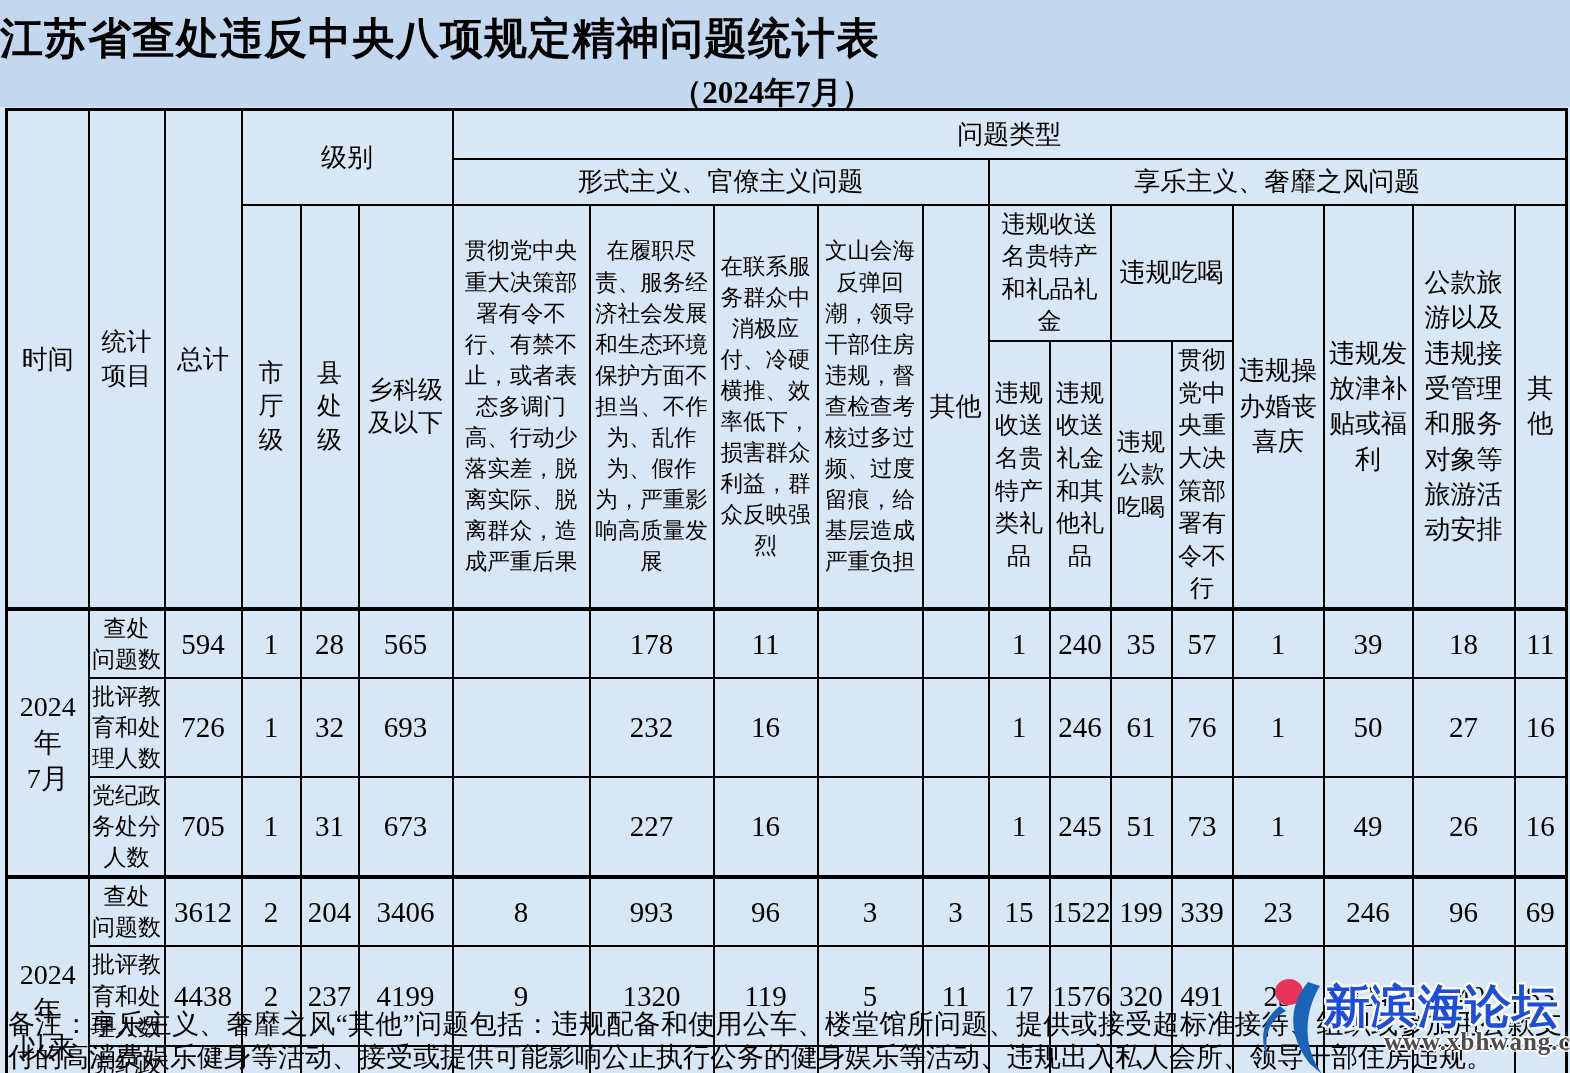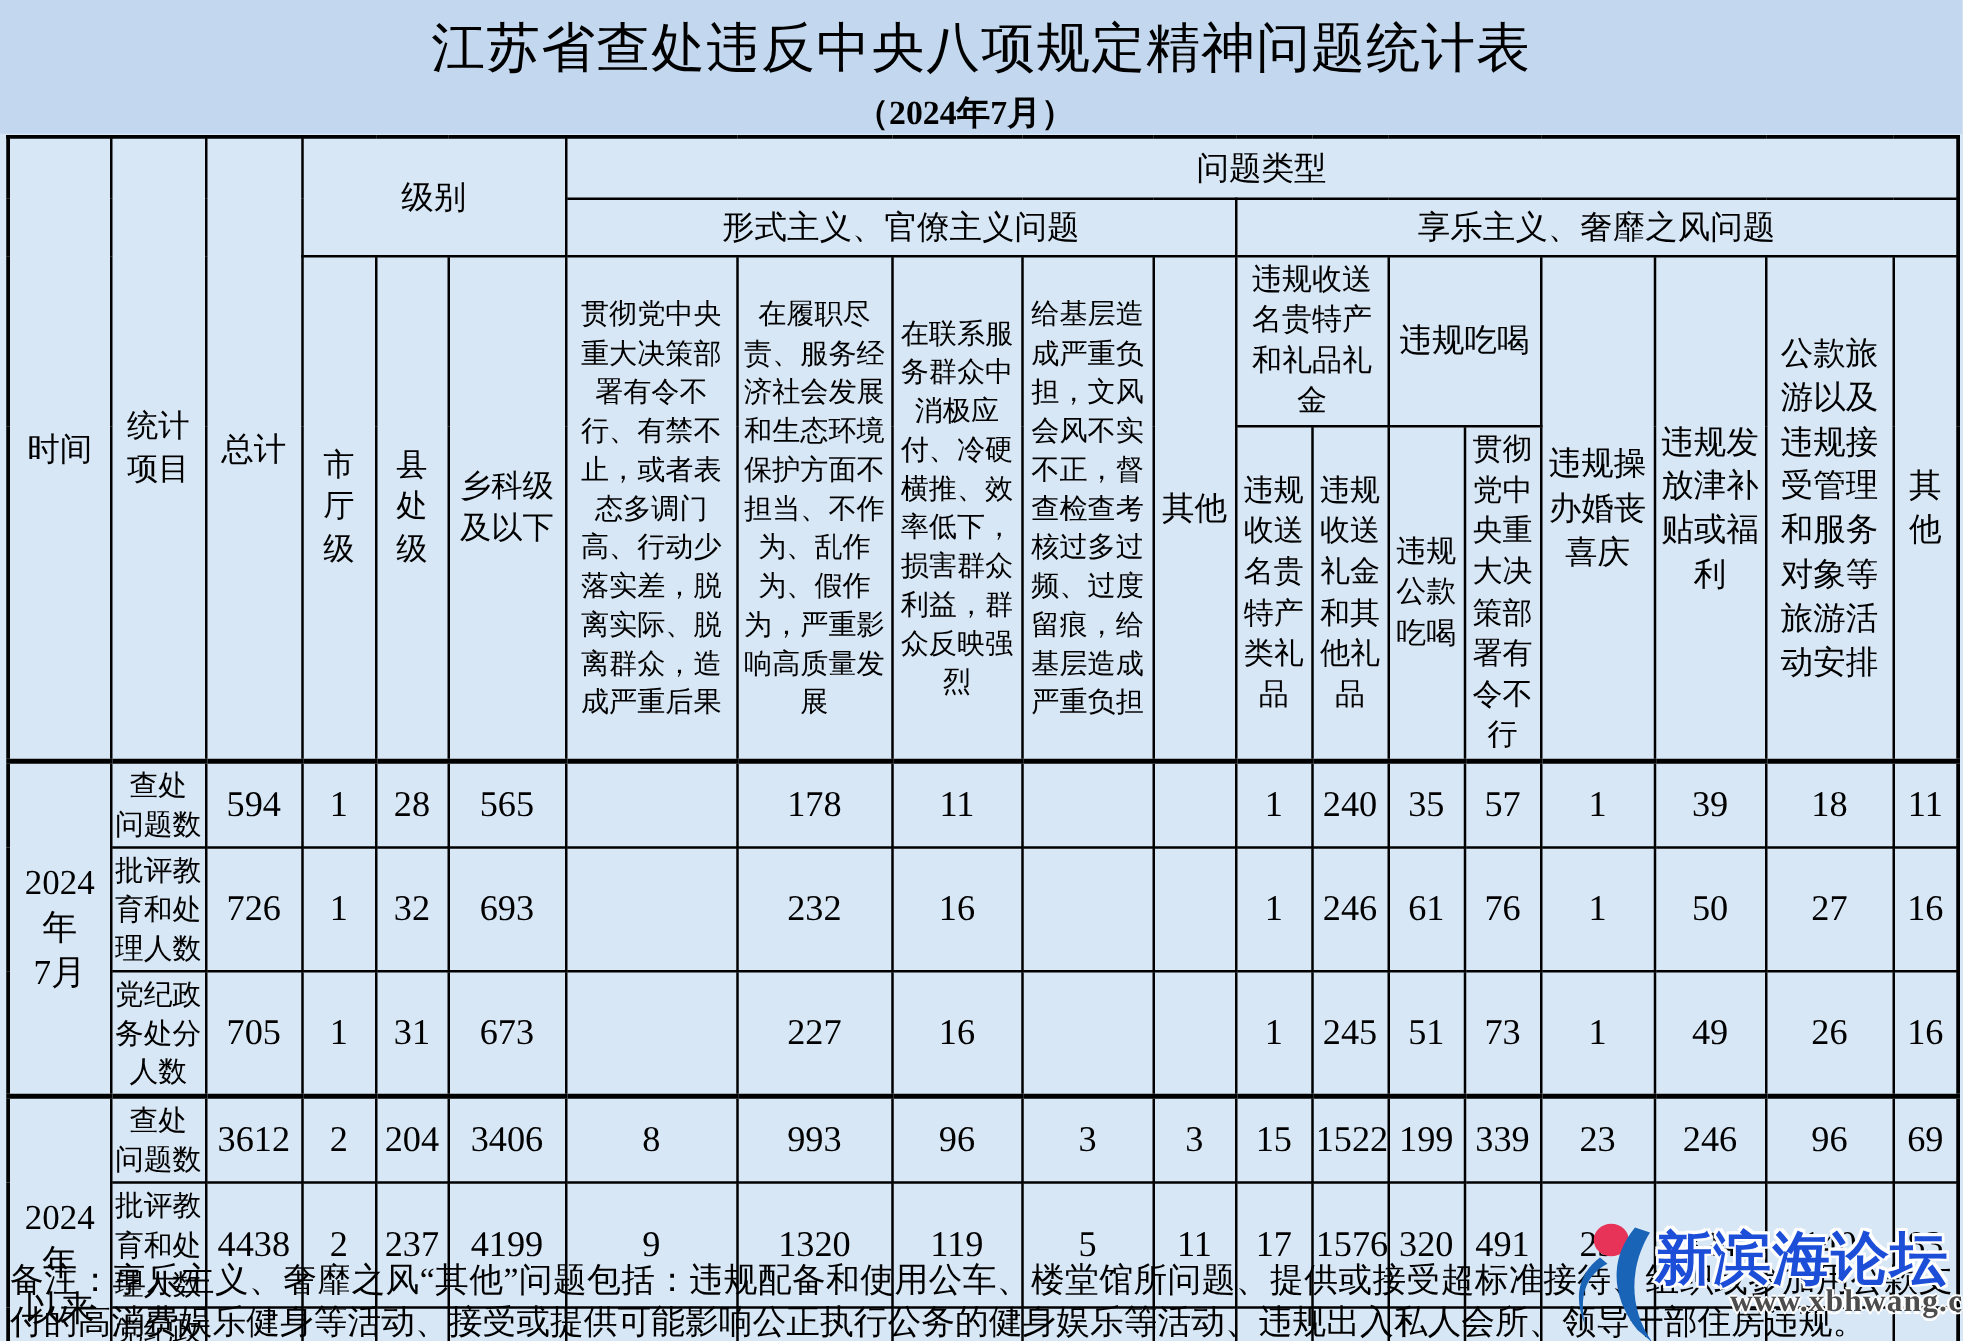--- a/index.html
+++ b/index.html
@@ -4,28 +4,28 @@
 <style>
   html,body{margin:0;padding:0;}
   body{
     width:1570px;height:1073px;position:relative;overflow:hidden;
     background:#d8e7f5;
     font-family:"Liberation Sans","DejaVu Sans",sans-serif;
     color:#000;
   }
   .title-band{position:absolute;left:0;top:0;width:1570px;height:107px;background:#c3d8ee;}
   .page-title{
-    position:absolute;left:0;top:10px;width:1570px;text-align:center;
-    font-family:"Liberation Serif","DejaVu Serif",serif;
-    font-weight:400;font-size:43px;letter-spacing:1px;
+    position:absolute;left:0;top:10px;width:1570px;text-align:left;
+    font-family:"Liberation Serif","DejaVu Serif",serif;
+    font-weight:700;font-size:43px;letter-spacing:1px;
   }
   .page-subtitle{
     position:absolute;left:0;top:72px;width:1544px;text-align:center;
     font-family:"Liberation Serif","DejaVu Serif",serif;
-    font-weight:700;font-size:27px;
+    font-weight:700;font-size:31px;
   }
   table.stats{
     position:absolute;left:5px;top:108px;width:1560px;
     border-collapse:collapse;table-layout:fixed;
     border:3px solid #000;
   }
   table.stats th, table.stats td{
     border:2px solid #000;background:#d8e7f5;
     text-align:center;vertical-align:middle;
     padding:2px;font-weight:normal;overflow:hidden;
@@ -113,21 +113,21 @@
 厅
 级</th>
       <th rowspan="2" class="sub">县
 处
 级</th>
       <th rowspan="2" class="sub">乡科级
 及以下</th>
       <th rowspan="2" class="desc">贯彻党中央重大决策部署有令不行、有禁不止，或者表态多调门高、行动少落实差，脱离实际、脱离群众，造成严重后果</th>
       <th rowspan="2" class="desc">在履职尽责、服务经济社会发展和生态环境保护方面不担当、不作为、乱作为、假作为，严重影响高质量发展</th>
       <th rowspan="2" class="desc">在联系服务群众中消极应付、冷硬横推、效率低下，损害群众利益，群众反映强烈</th>
-      <th rowspan="2" class="desc">给基层造成严重负担，文风会风不实不正，督查检查考核过多过频、过度留痕，给基层造成严重负担</th>
+      <th rowspan="2" class="desc">文山会海反弹回潮，领导干部住房违规，督查检查考核过多过频、过度留痕，给基层造成严重负担</th>
       <th rowspan="2" class="grp">其他</th>
       <th colspan="2" class="vcol" style="font-size:24px">违规收送名贵特产和礼品礼金</th>
       <th colspan="2" class="grp">违规吃喝</th>
       <th rowspan="2" class="vcol" style="font-size:26px">违规操办婚丧喜庆</th>
       <th rowspan="2" class="vcol" style="font-size:26px">违规发放津补贴或福利</th>
       <th rowspan="2" class="vcol" style="font-size:26px">公款旅游以及违规接受管理和服务对象等旅游活动安排</th>
       <th rowspan="2" class="grp">其他</th>
     </tr>
     <tr class="hr4">
       <th class="vcol">违规收送名贵特产类礼品</th>

